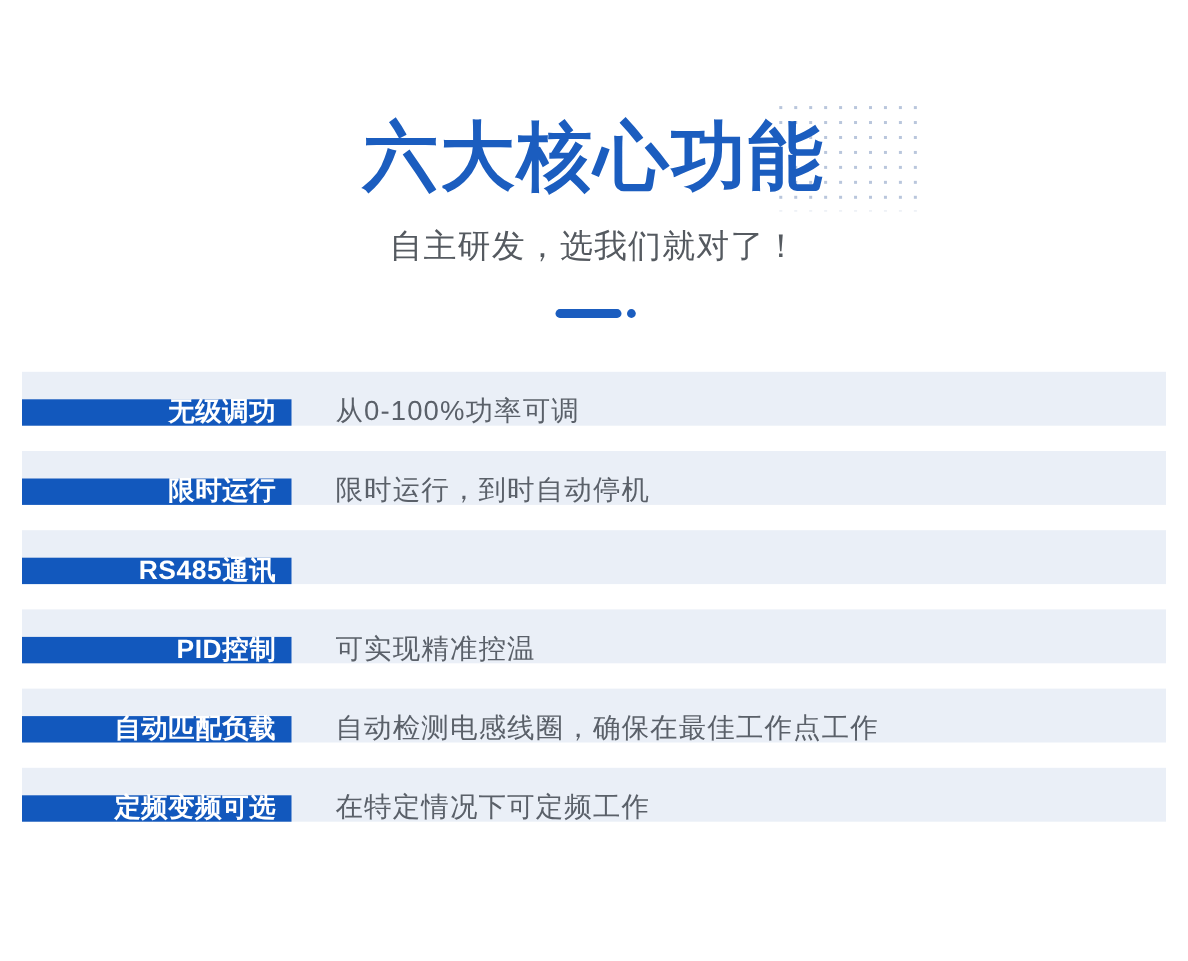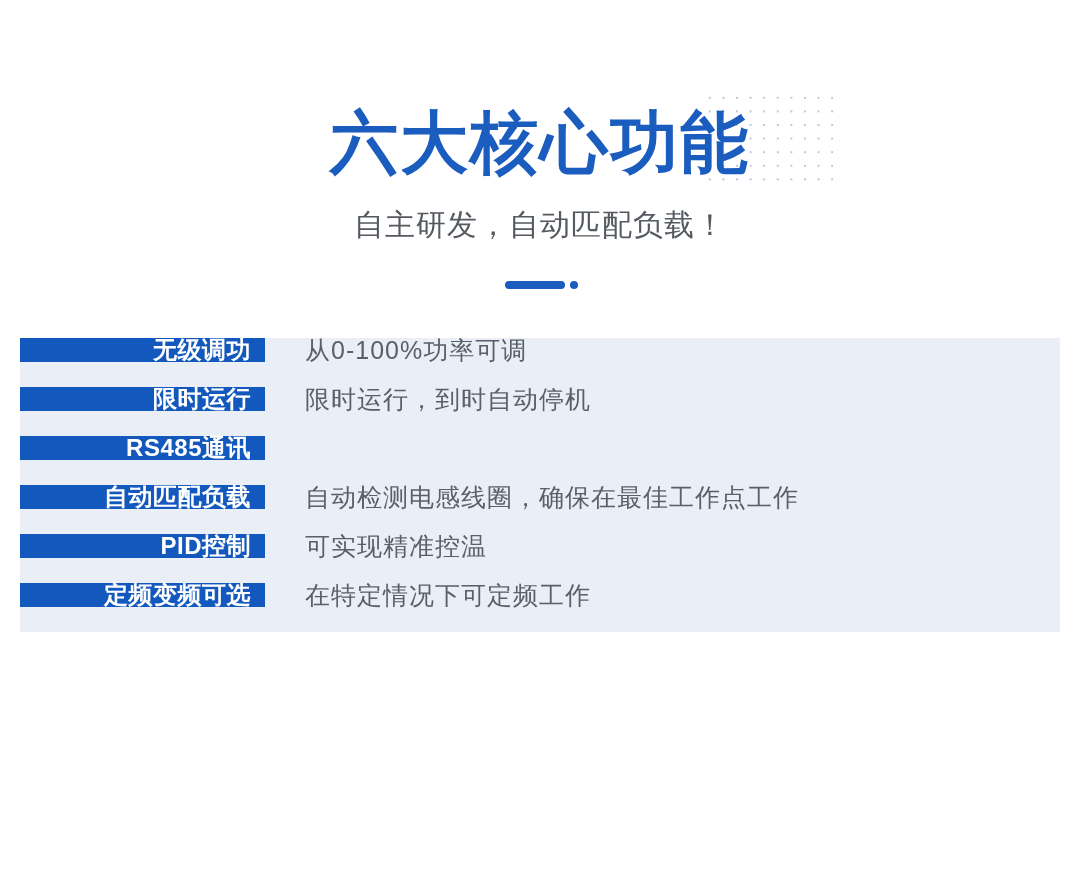--- a/index.html
+++ b/index.html
@@ -102,22 +102,23 @@
   .feature-list {
     position: absolute;
     left: 0;
     top: 338px;
     width: 1080px;
   }
 
   .feature-row {
     position: relative;
     height: 49px;
+    margin-bottom: 23px;
     display: flex;
-    align-items: flex-start;
+    align-items: flex-end;
   }
 
   .feature-row-bg {
     position: absolute;
     left: 20px;
     top: 0;
     width: 1040px;
     height: 49px;
     background: #eaeff7;
   }
@@ -161,21 +162,21 @@
 <body>
 
 <div class="page">
 
   <div class="header">
 
     <div class="dot-grid"></div>
 
     <div class="main-title">六大核心功能</div>
 
-    <div class="sub-title">自主研发，自动匹配负载！</div>
+    <div class="sub-title">自主研发，选我们就对了！</div>
 
     <div class="divider">
       <span class="divider-bar"></span>
       <span class="divider-dot"></span>
     </div>
 
   </div>
 
   <div class="feature-list">
 
@@ -191,31 +192,31 @@
       <div class="feature-desc">限时运行，到时自动停机</div>
     </div>
 
     <div class="feature-row">
       <div class="feature-row-bg"></div>
       <div class="feature-label">RS485通讯</div>
     </div>
 
     <div class="feature-row">
       <div class="feature-row-bg"></div>
+      <div class="feature-label">PID控制</div>
+      <div class="feature-desc">可实现精准控温</div>
+    </div>
+
+    <div class="feature-row">
+      <div class="feature-row-bg"></div>
       <div class="feature-label">自动匹配负载</div>
       <div class="feature-desc">自动检测电感线圈，确保在最佳工作点工作</div>
     </div>
 
     <div class="feature-row">
       <div class="feature-row-bg"></div>
-      <div class="feature-label">PID控制</div>
-      <div class="feature-desc">可实现精准控温</div>
-    </div>
-
-    <div class="feature-row">
-      <div class="feature-row-bg"></div>
       <div class="feature-label">定频变频可选</div>
       <div class="feature-desc">在特定情况下可定频工作</div>
     </div>
 
   </div>
 
 </div>
 
 </body></html>

